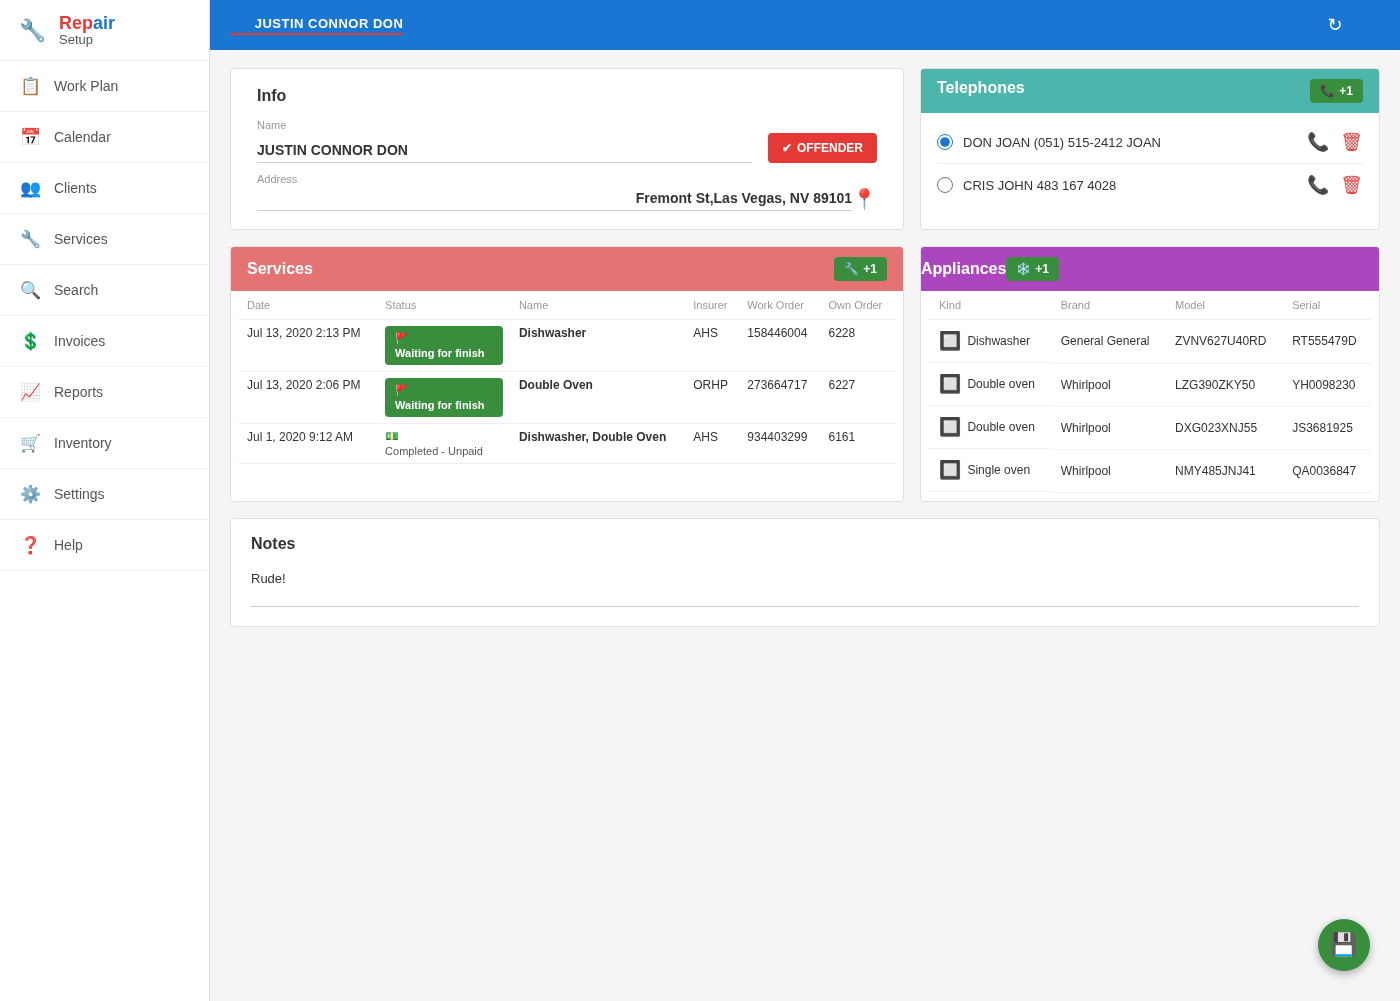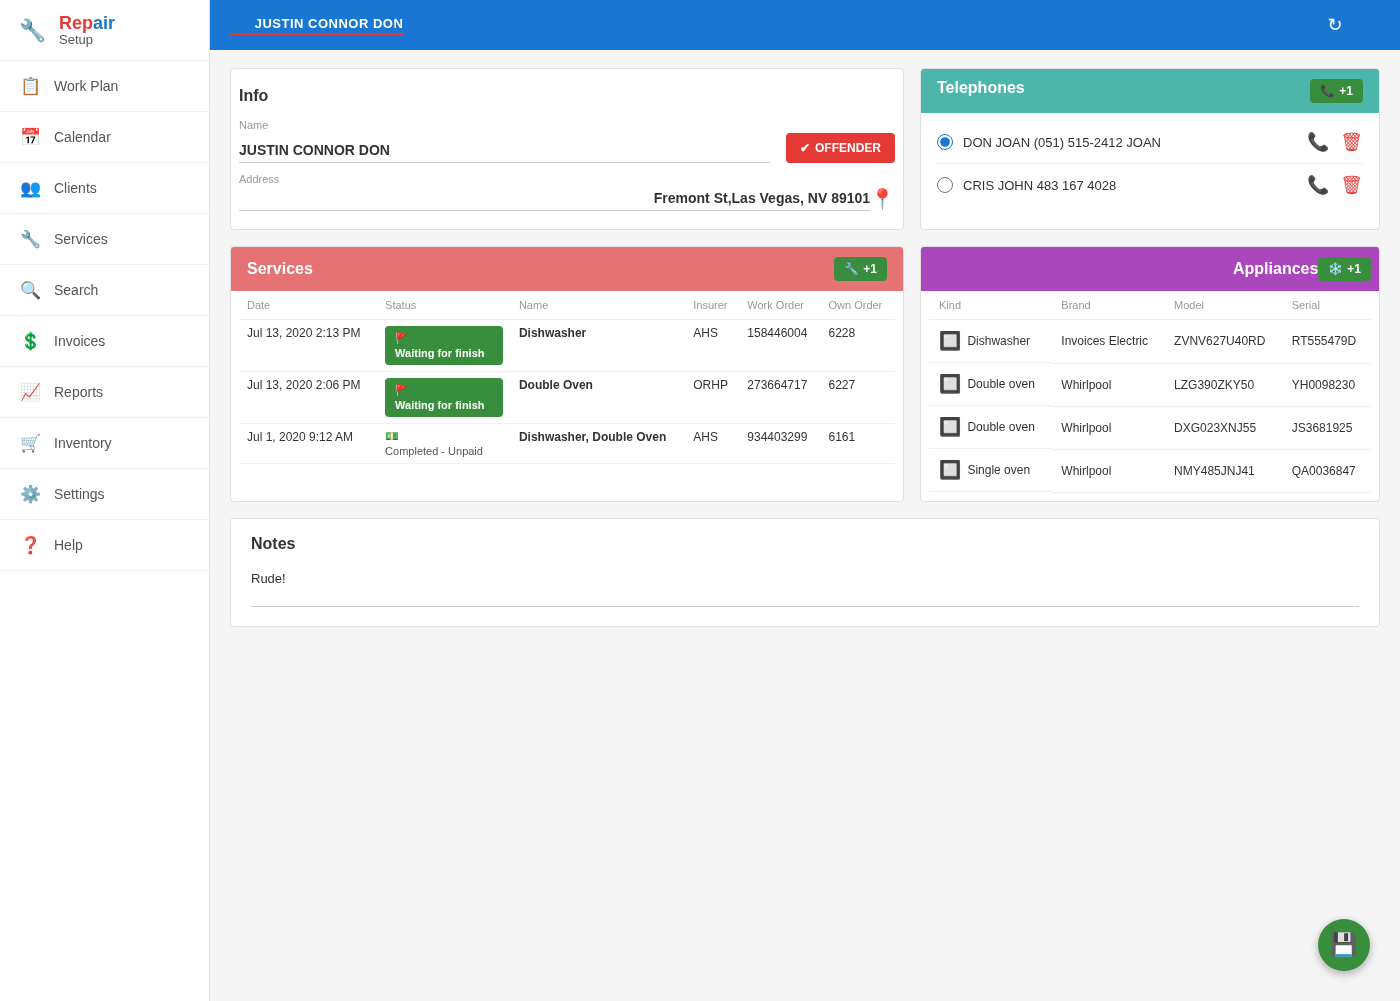--- a/index.html
+++ b/index.html
@@ -96,21 +96,21 @@
 
     
     .card {
       background: #fff;
       border: 1px solid #e0e0e0;
       border-radius: 4px;
       overflow: hidden;
     }
     .info-card {
       flex: 1;
-      padding: 18px 8px;
+      padding: 18px 26px;
     }
     .card-title {
       font-size: 16px;
       font-weight: bold;
       color: #333;
       margin-bottom: 14px;
     }
     .field-label {
       font-size: 11px;
       color: #999;
@@ -246,24 +246,24 @@
       font-size: 11px;
       color: #555;
       min-width: 90px;
     }
 
     
     .appliances-card { width: 460px; min-width: 460px; }
     .app-header {
       background: #ab47bc;
       color: #fff;
-      padding: 10px 8px;
-      display: flex;
-      align-items: center;
-      justify-content: flex-end;
+      padding: 10px 0;
+      display: flex;
+      align-items: center;
+      justify-content: flex-start;
     }
     .app-title { font-size: 16px; font-weight: bold; }
     .app-table { width: 100%; border-collapse: collapse; }
     .app-table th {
       text-align: left;
       padding: 8px 10px;
       font-size: 11px;
       color: #999;
       font-weight: normal;
       border-bottom: 1px solid #eee;
@@ -536,21 +536,21 @@
                 <th>Model</th>
                 <th>Serial</th>
               </tr>
             </thead>
             <tbody id="appliances-tbody">
             <tr>
     <td style="display:flex;align-items:center;gap:6px;">
       <span style="color:#1976d2;font-size:18px;">🔲</span>
       <span>Dishwasher</span>
     </td>
-    <td>Invoices Electric</td>
+    <td>General General</td>
     <td>ZVNV627U40RD</td>
     <td>RT555479D</td>
   </tr>
                 <tr>
     <td style="display:flex;align-items:center;gap:6px;">
       <span style="color:#1976d2;font-size:18px;">🔲</span>
       <span>Double oven</span>
     </td>
     <td>Whirlpool</td>
     <td>LZG390ZKY50</td>

